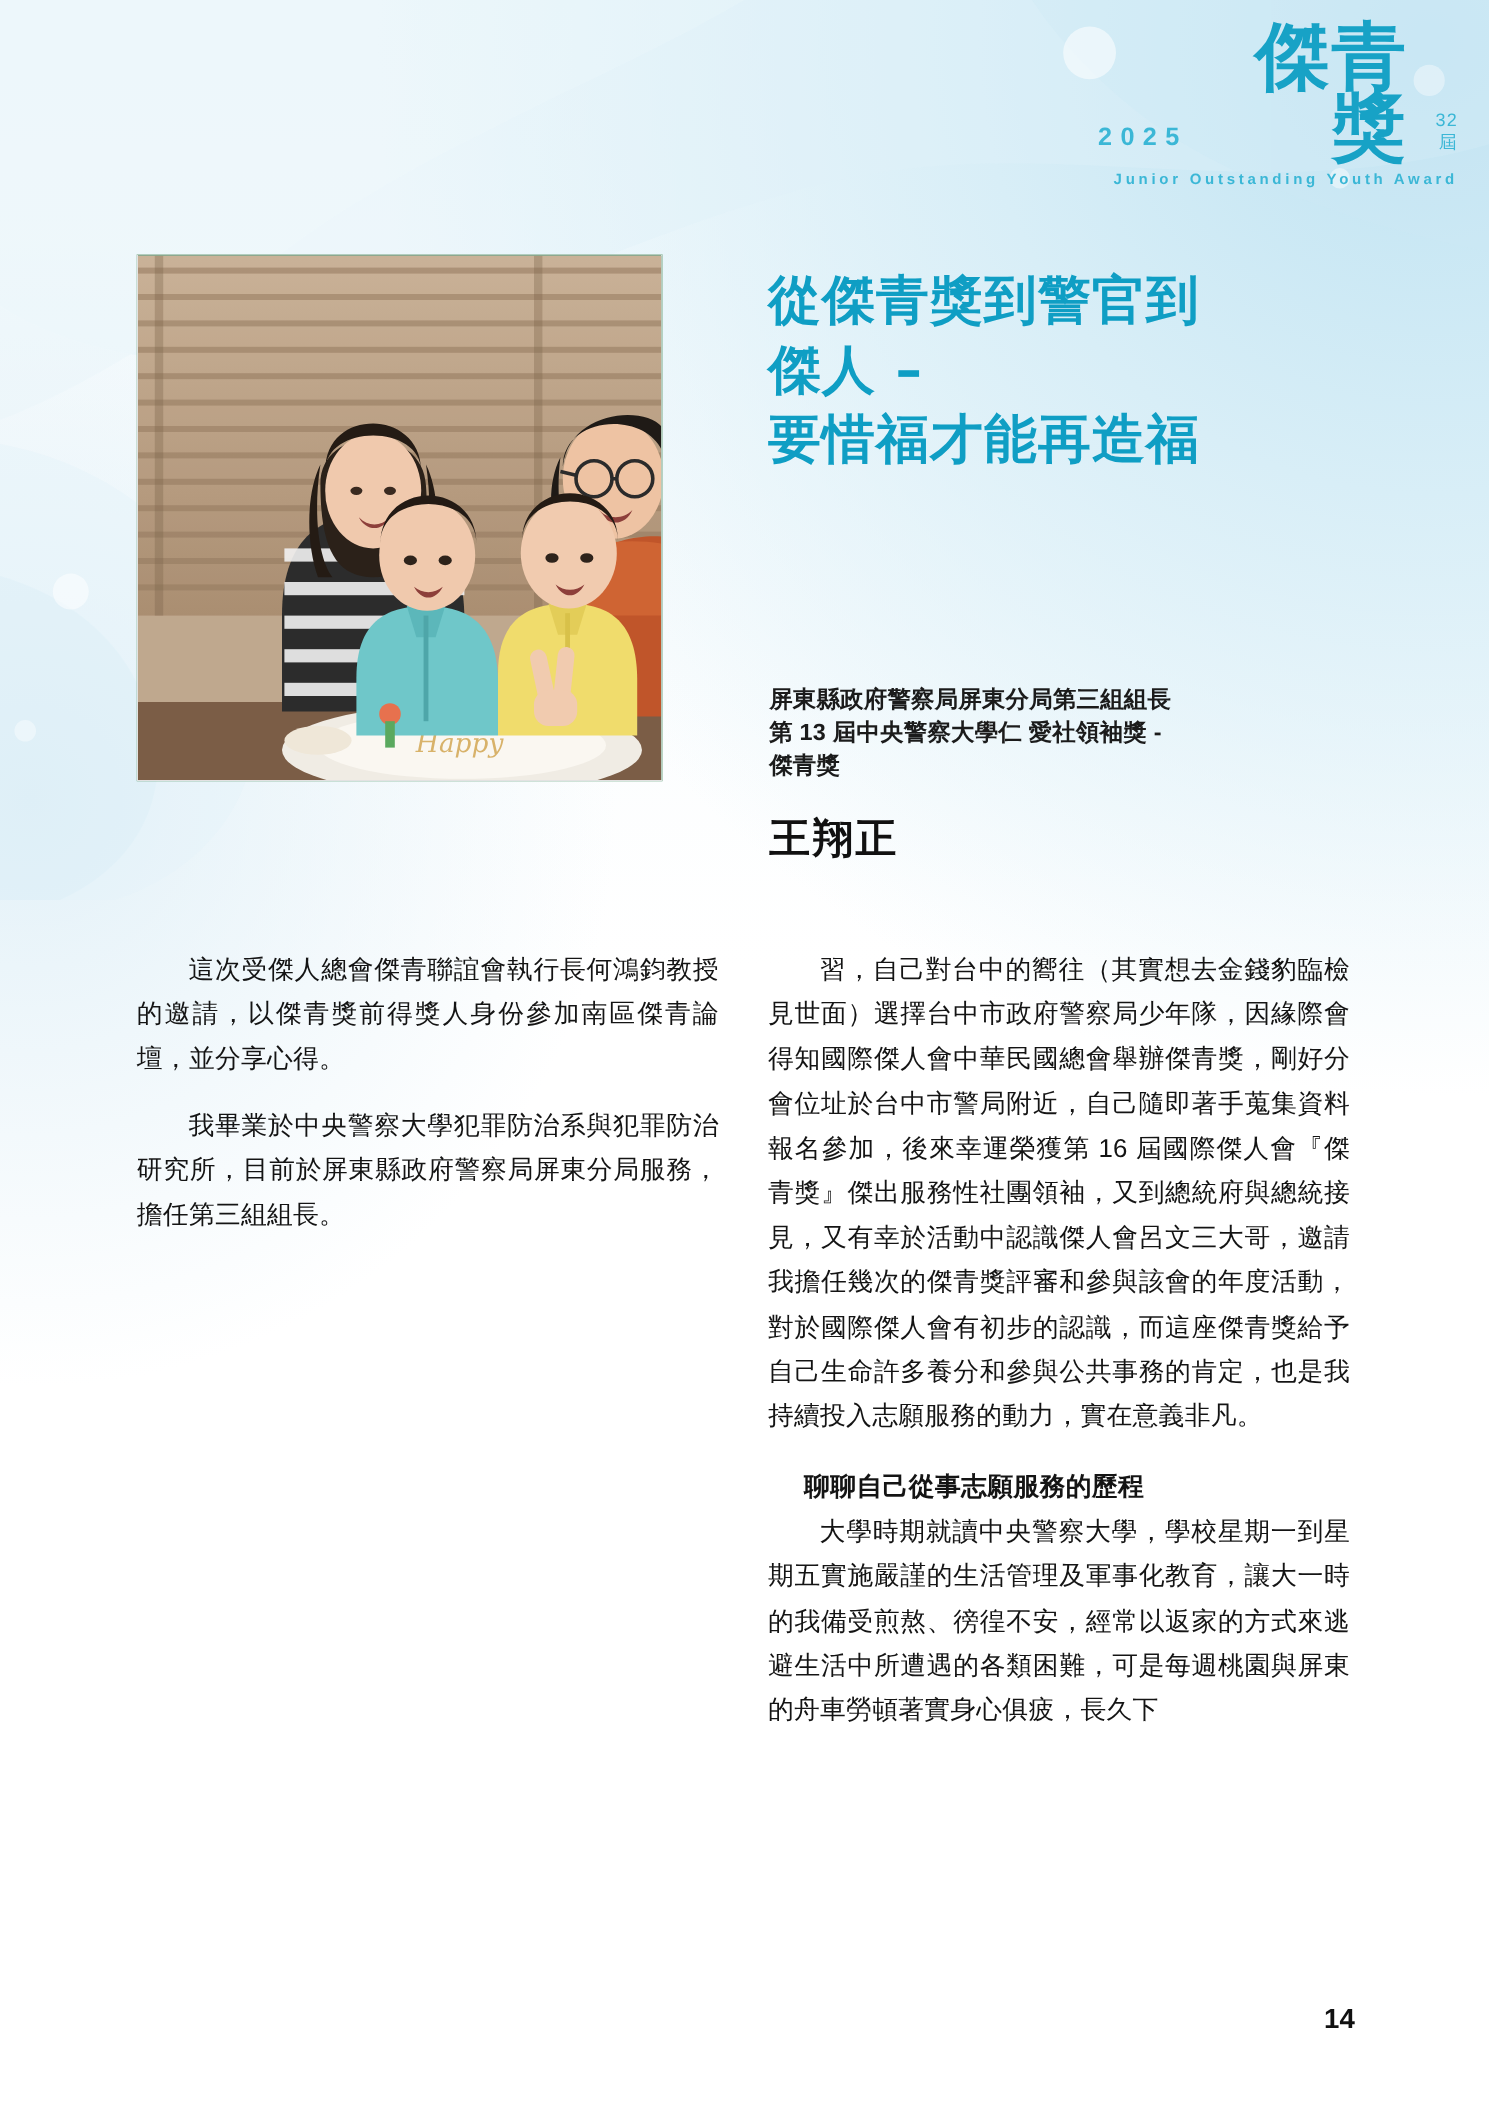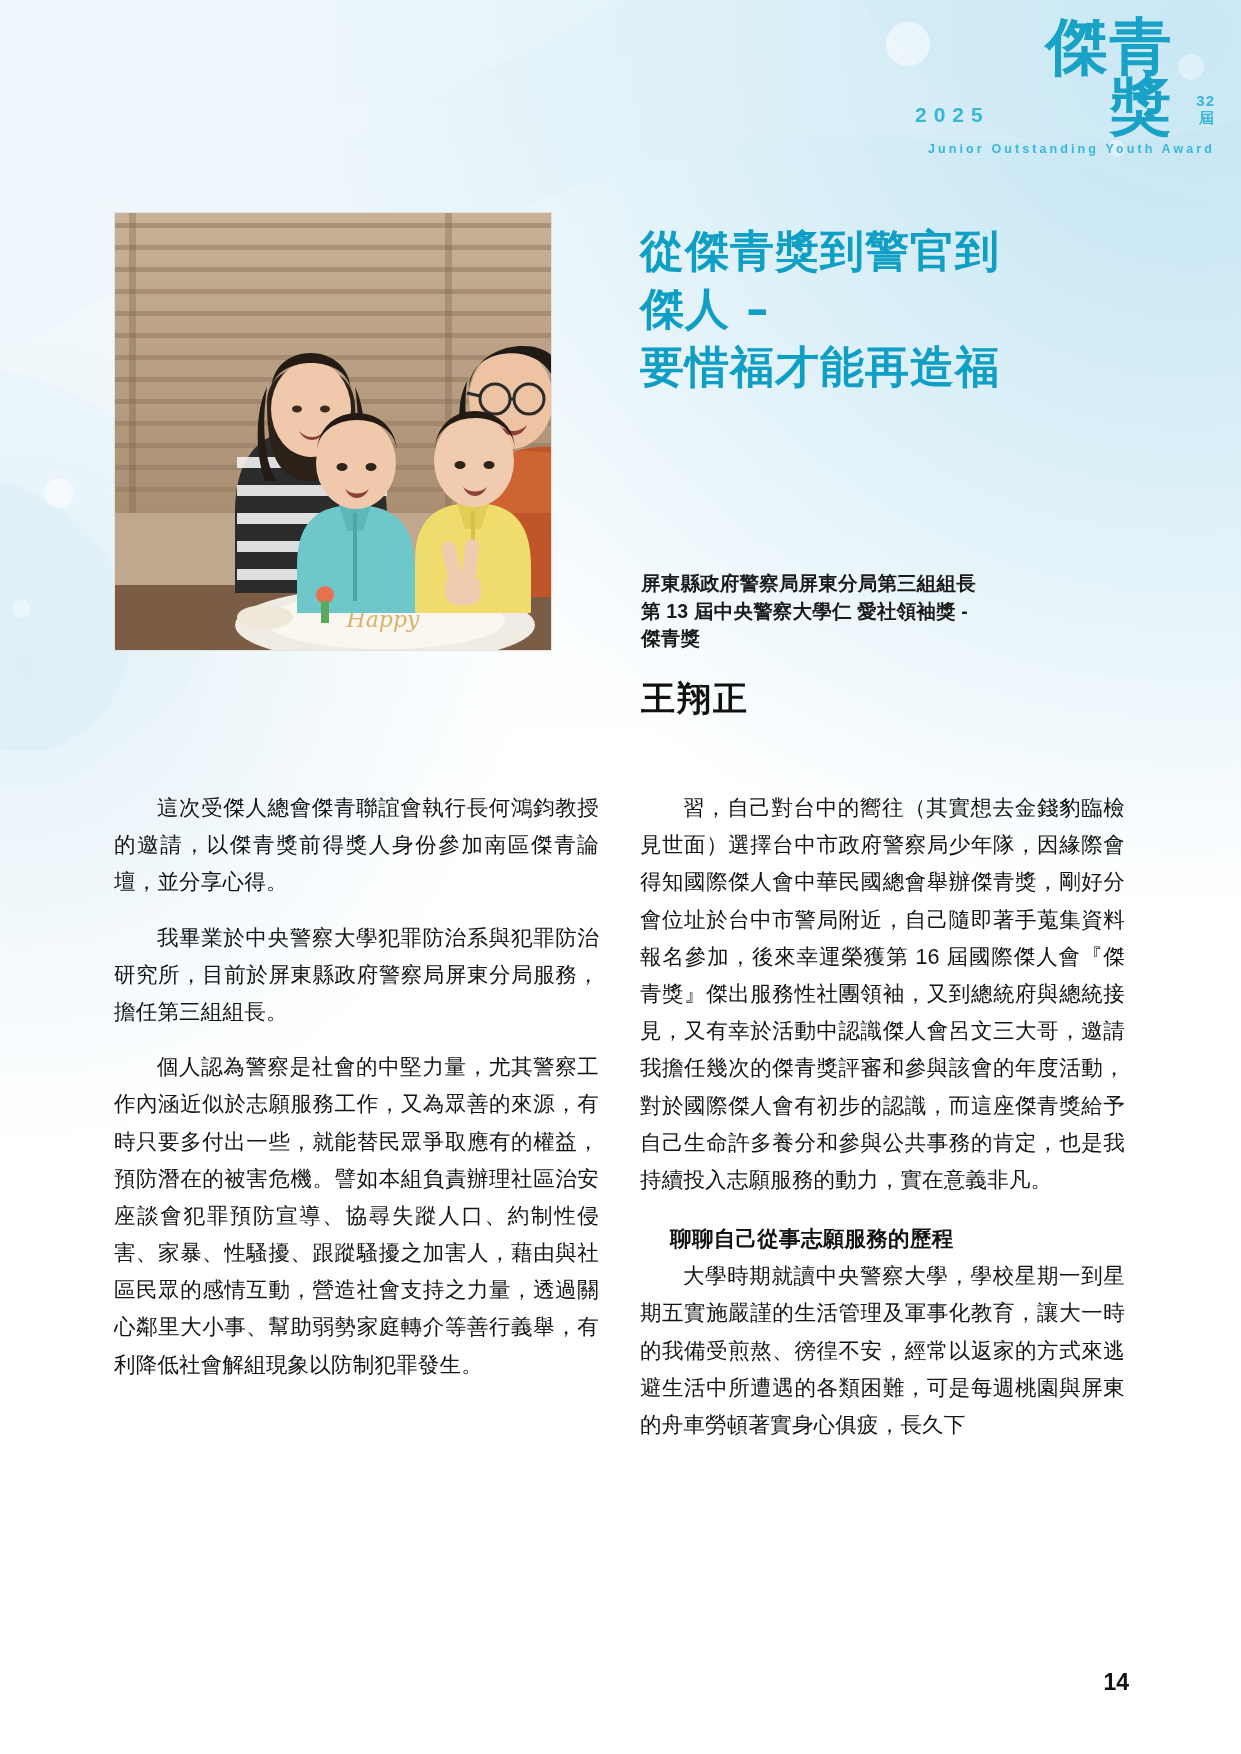--- a/index.html
+++ b/index.html
@@ -64,21 +64,21 @@
   .logo-cn {
     font-size: 62px;
     font-weight: 800;
     letter-spacing: 2px;
     line-height: .95;
     color: #17a2c6;
     font-family: "DejaVu Sans", "Liberation Sans", sans-serif;
   }
   .logo-edition {
     font-size: 15px;
-    font-weight: 700;
+    font-weight: 400;
     color: #3bb7d6;
     padding-bottom: 8px;
     letter-spacing: 1px;
   }
   .logo-en {
     font-size: 12.5px;
     letter-spacing: 3.1px;
     color: #3bb7d6;
     margin-top: 6px;
     font-weight: 600;
@@ -316,21 +316,20 @@
 傑人 –
 要惜福才能再造福</div>
 <div class="subtitle" style="white-space:pre-line">屏東縣政府警察局屏東分局第三組組長
 第 13 屆中央警察大學仁 愛社領袖獎 -
 傑青獎</div>
 <div class="author">王翔正</div>
 
 <div class="col col-left">
   <p>這次受傑人總會傑青聯誼會執行長何鴻鈞教授的邀請，以傑青獎前得獎人身份參加南區傑青論壇，並分享心得。</p>
   <p>我畢業於中央警察大學犯罪防治系與犯罪防治研究所，目前於屏東縣政府警察局屏東分局服務，擔任第三組組長。</p>
-  <p>個人認為警察是社會的中堅力量，尤其警察工作內涵近似於志願服務工作，又為眾善的來源，有時只要多付出一些，就能替民眾爭取應有的權益，預防潛在的被害危機。譬如本組負責辦理社區治安座談會犯罪預防宣導、協尋失蹤人口、約制性侵害、家暴、性騷擾、跟蹤騷擾之加害人，藉由與社區民眾的感情互動，營造社會支持之力量，透過關心鄰里大小事、幫助弱勢家庭轉介等善行義舉，有利降低社會解組現象以防制犯罪發生。</p>
 </div>
 
 <div class="col col-right">
   <p>習，自己對台中的嚮往（其實想去金錢豹臨檢見世面）選擇台中市政府警察局少年隊，因緣際會得知國際傑人會中華民國總會舉辦傑青獎，剛好分會位址於台中市警局附近，自己隨即著手蒐集資料報名參加，後來幸運榮獲第 16 屆國際傑人會『傑青獎』傑出服務性社團領袖，又到總統府與總統接見，又有幸於活動中認識傑人會呂文三大哥，邀請我擔任幾次的傑青獎評審和參與該會的年度活動，對於國際傑人會有初步的認識，而這座傑青獎給予自己生命許多養分和參與公共事務的肯定，也是我持續投入志願服務的動力，實在意義非凡。</p>
   <h3>聊聊自己從事志願服務的歷程</h3>
   <p class="tight">大學時期就讀中央警察大學，學校星期一到星期五實施嚴謹的生活管理及軍事化教育，讓大一時的我備受煎熬、徬徨不安，經常以返家的方式來逃避生活中所遭遇的各類困難，可是每週桃園與屏東的舟車勞頓著實身心俱疲，長久下</p>
 </div>
 
 <div class="page-number">14</div>
 

